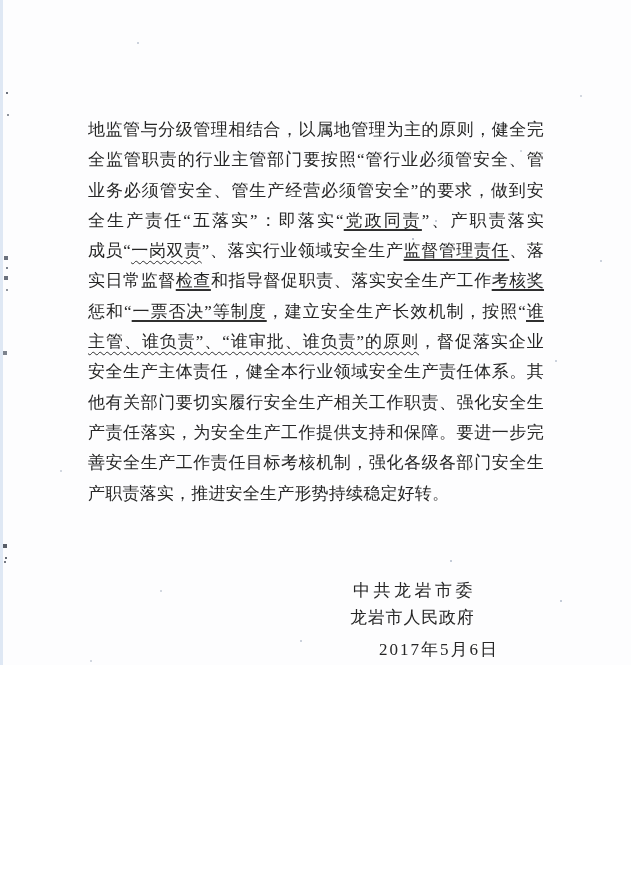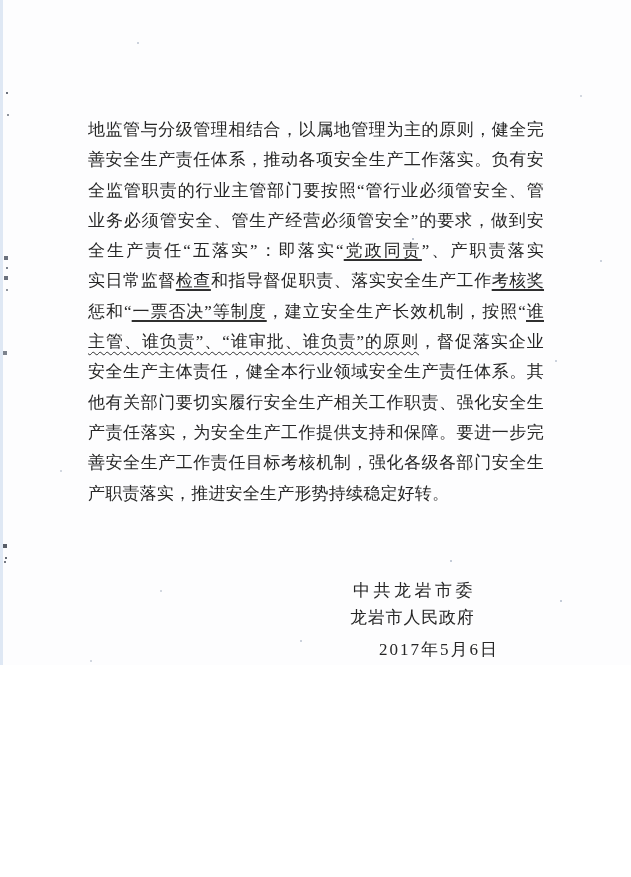--- a/index.html
+++ b/index.html
@@ -99,24 +99,24 @@
 </head>
 <body>
 
 <div class="page">
   <div class="edge-strip"></div>
   <div class="edge-specks"></div>
   <div class="dust"></div>
 
   <div class="body-text">
       <div class="line"><span>地监管与分级管理相结合，以属地管理为主的原则，健全完</span></div>
-      <div class="line"><span>善安全生产责任体系，推动各项安全生产工作落实。负有安</span></div>
       <div class="line"><span>全监管职责的行业主管部门要按照“管行业必须管安全、管</span></div>
       <div class="line"><span>业务必须管安全、管生产经营必须管安全”的要求，做到安</span></div>
       <div class="line"><span>全生产责任“五落实”：即落实“</span><span class="u-solid">党政同责</span><span>”、产职责落实</span></div>
+      <div class="line"><span>成员“</span><span class="u-wavy">一岗双责</span><span>”、落实行业领域安全生产</span><span class="u-solid">监督管理责任</span><span>、落</span></div>
       <div class="line"><span>实日常监督</span><span class="u-solid">检查</span><span>和指导督促职责、落实安全生产工作</span><span class="u-solid">考核奖</span></div>
       <div class="line"><span>惩和“</span><span class="u-solid">一票否决”等制度</span><span>，建立安全生产长效机制，按照“</span><span class="u-solid">谁</span></div>
       <div class="line"><span class="u-wavy">主管、谁负责”、“谁审批、谁负责”的原则</span><span>，督促落实企业</span></div>
       <div class="line"><span>安全生产主体责任，健全本行业领域安全生产责任体系。其</span></div>
       <div class="line"><span>他有关部门要切实履行安全生产相关工作职责、强化安全生</span></div>
       <div class="line"><span>产责任落实，为安全生产工作提供支持和保障。要进一步完</span></div>
       <div class="line"><span>善安全生产工作责任目标考核机制，强化各级各部门安全生</span></div>
       <div class="line last"><span>产职责落实，推进安全生产形势持续稳定好转。</span></div>
     </div>
 

